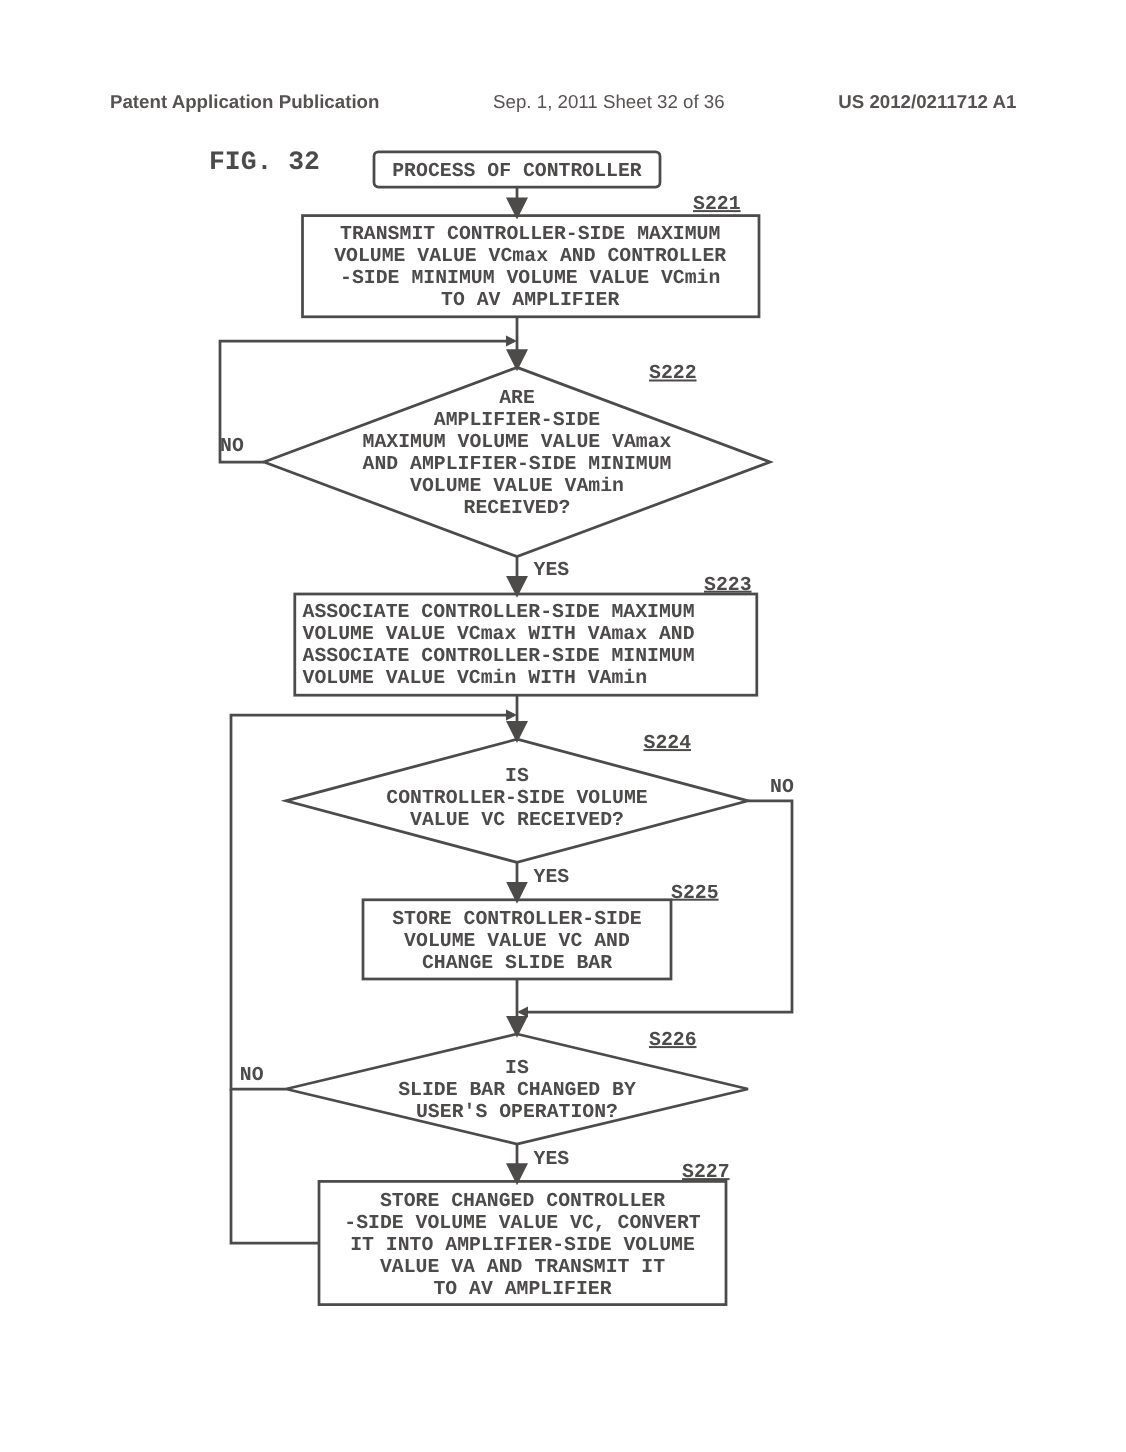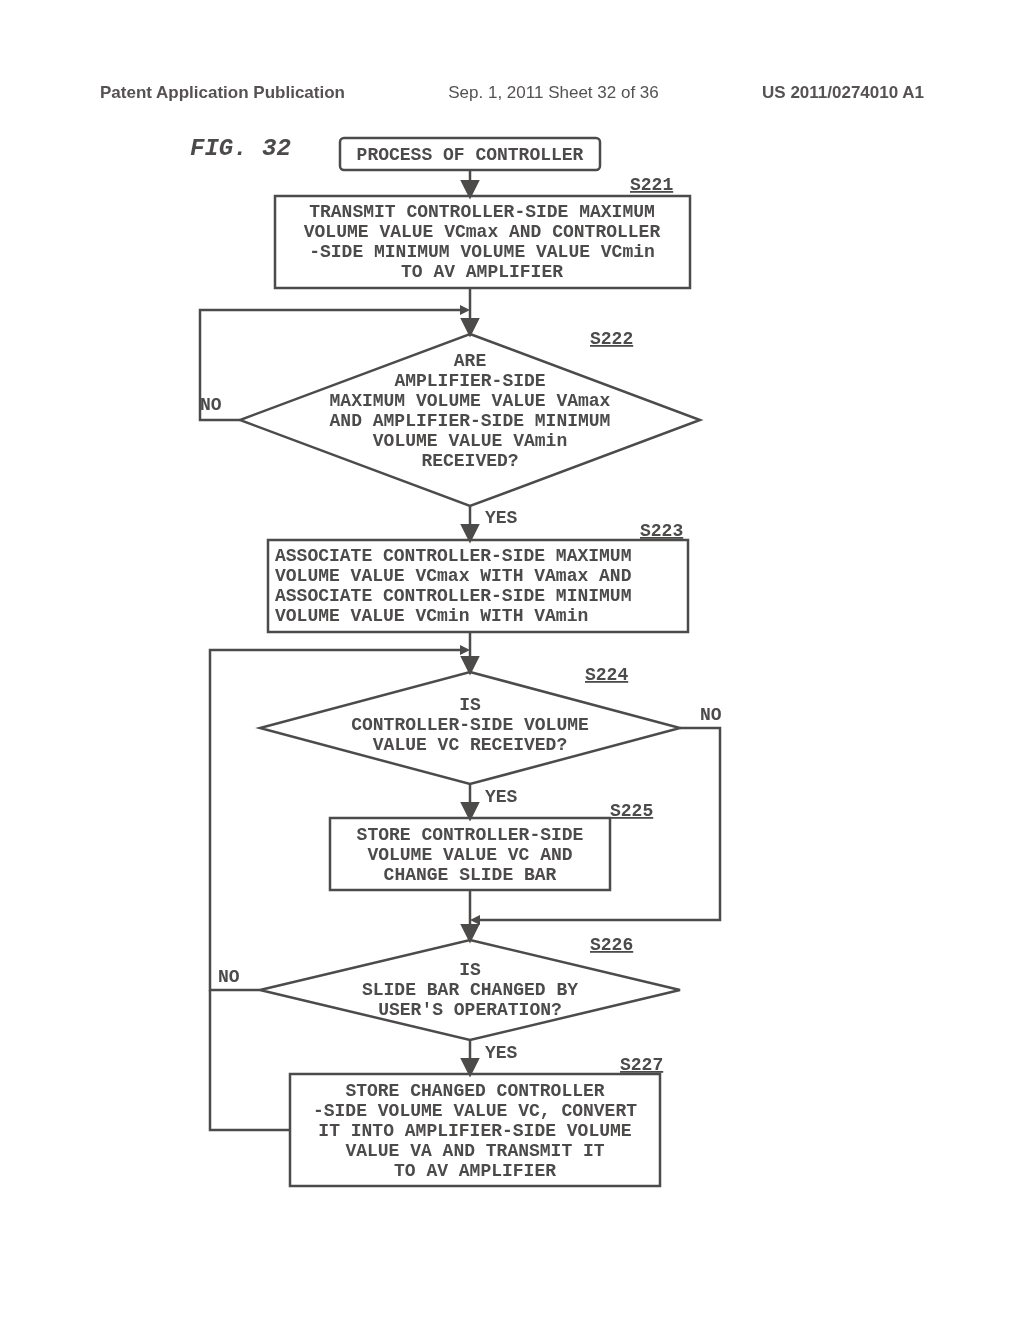--- a/index.html
+++ b/index.html
@@ -31,21 +31,20 @@
     font-weight: normal;
   }
   .figure-label {
     position: absolute;
     top: 135px;
     left: 190px;
     font-size: 24px;
     font-weight: bold;
     font-family: "Courier New", monospace;
     color: #4d4a4a;
-    font-style: italic;
   }
   svg {
     position: absolute;
     top: 120px;
     left: 0;
     width: 1024px;
     height: 1200px;
   }
   .box {
     stroke: #4d4a4a;
@@ -75,21 +74,21 @@
     font-size: 18px;
   }
 </style>
 </head>
 <body>
 <div class="page">
 
 <div class="header">
   <span>Patent Application Publication</span>
   <span class="header-center">Sep. 1, 2011  Sheet 32 of 36</span>
-  <span>US 2011/0274010 A1</span>
+  <span>US 2012/0211712 A1</span>
 </div>
 
 <div class="figure-label">FIG.  32</div>
 
 <svg viewBox="0 0 1024 1200">
 
   <defs>
     <marker id="ah" markerWidth="8" markerHeight="8" refX="5" refY="4" orient="auto">
       <path d="M0,0 L8,4 L0,8 Z" class="arrowhead"></path>
     </marker>

